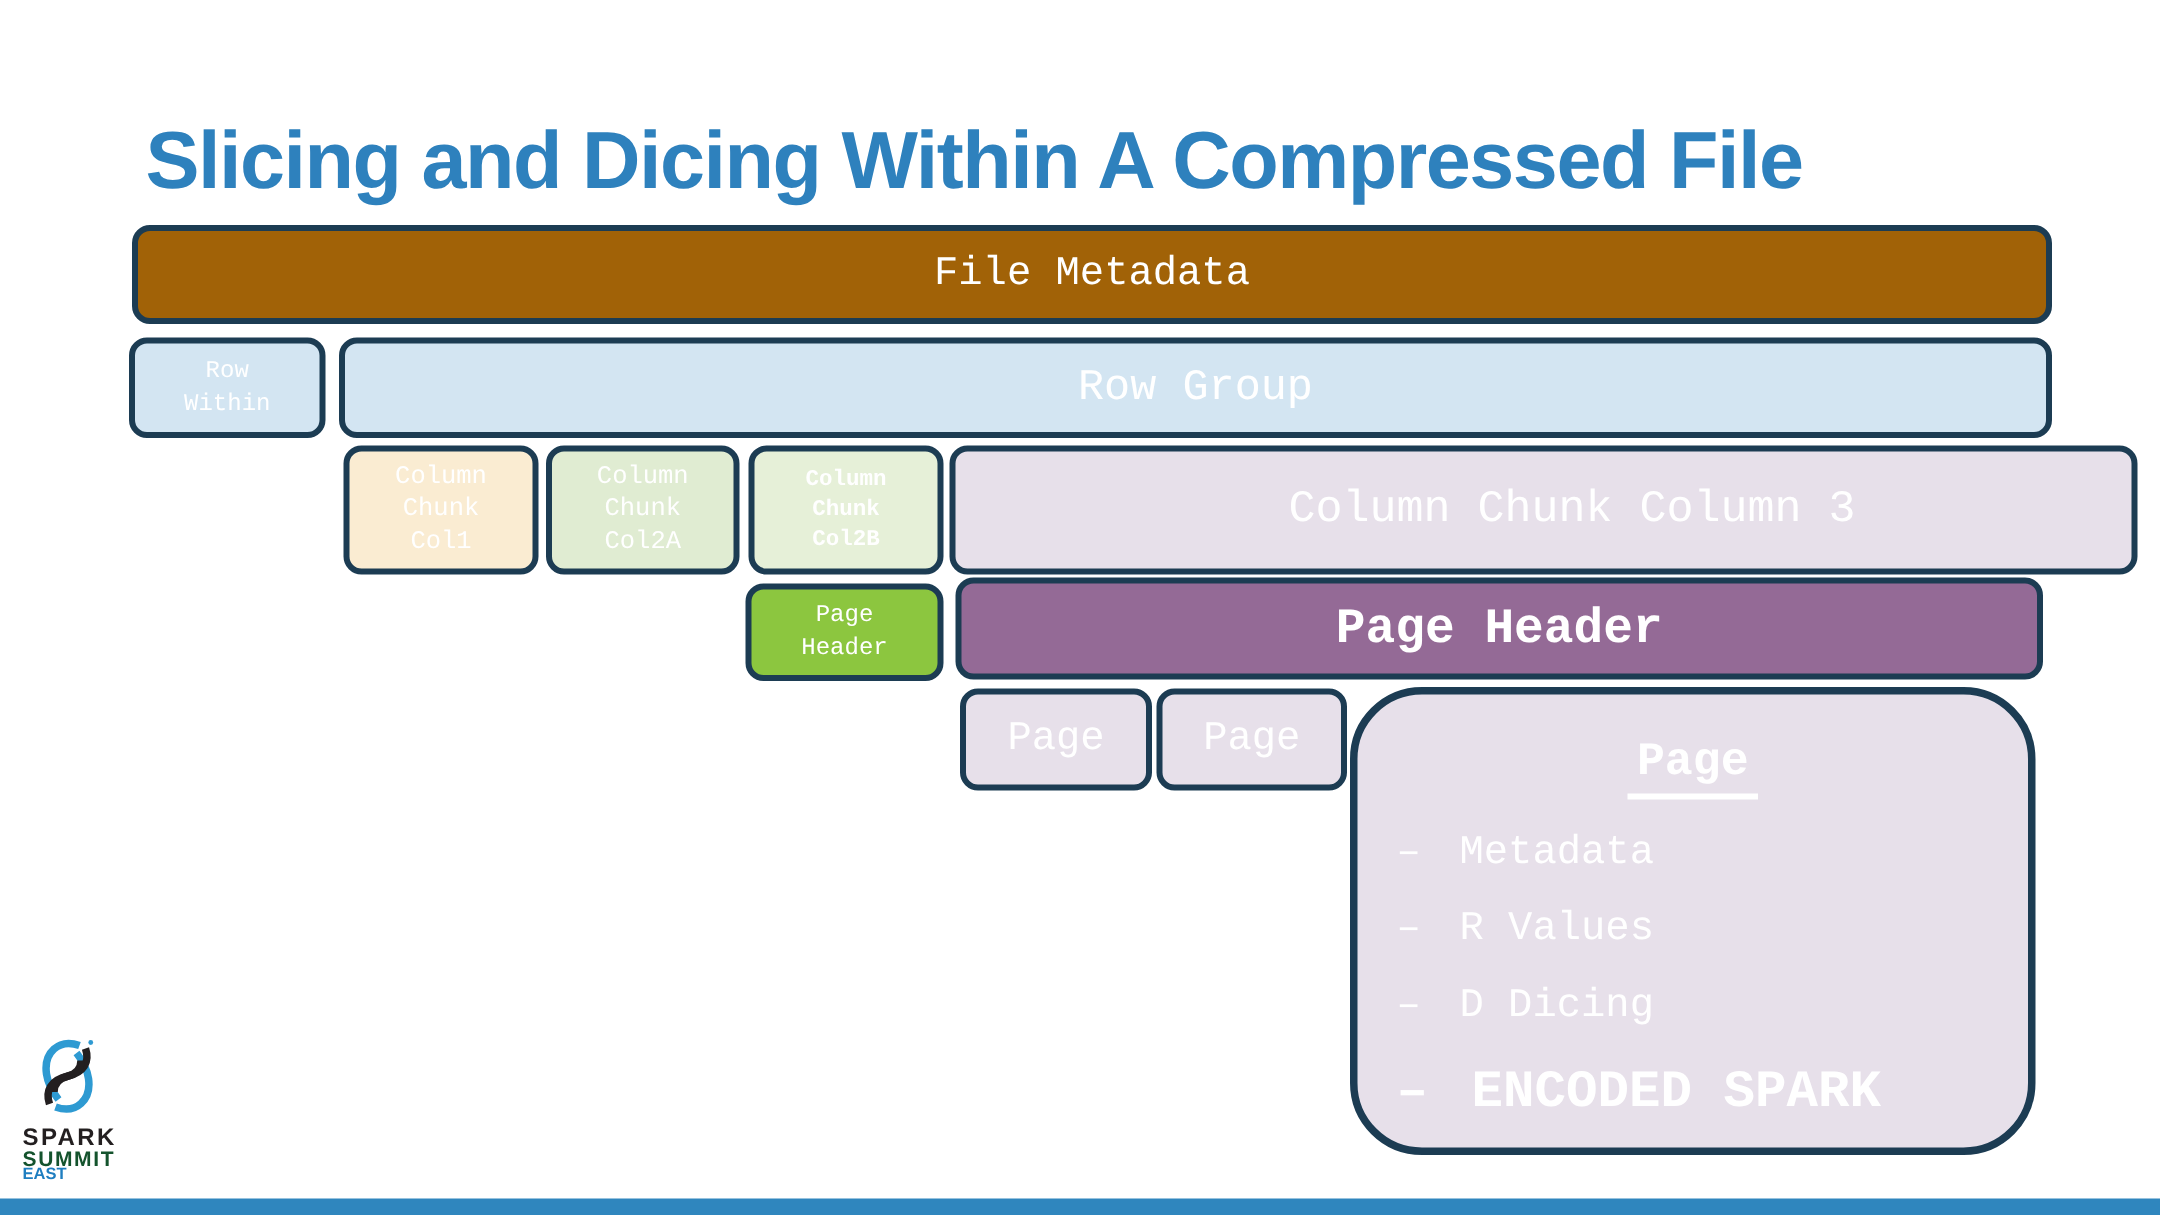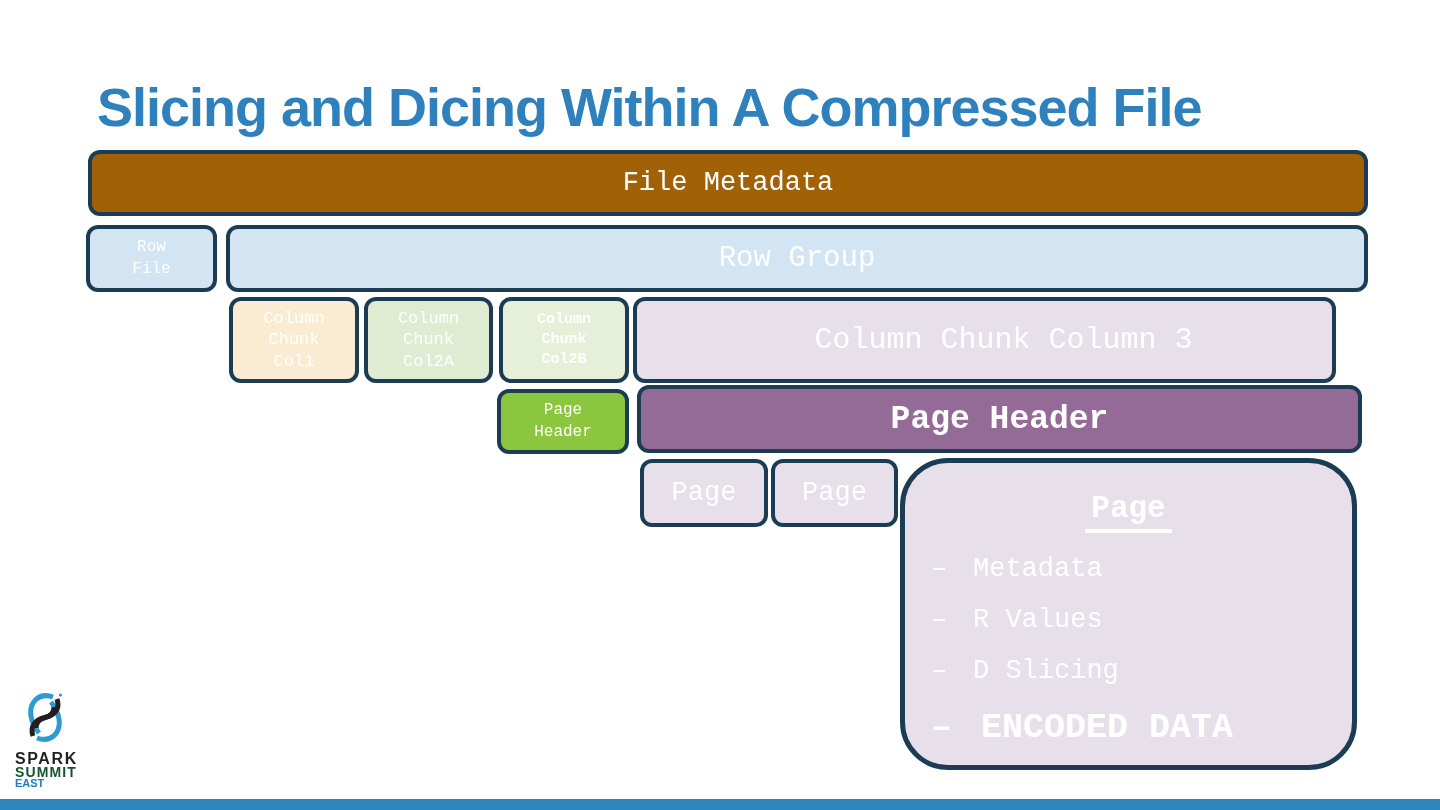--- a/index.html
+++ b/index.html
@@ -43,21 +43,21 @@
   .lavender  { background: #e7e0ea; }
   .green     { background: #8cc63f; }
   .purple    { background: #946a96; }
 
   .b-file-metadata   { left: 88px;  top: 150px; width: 1280px; height: 66px; font-size: 27px; }
   .b-rowgroup-s      { left: 86px;  top: 225px; width: 131px;  height: 67px; font-size: 16px; line-height: 1.35; }
   .b-rowgroup-w      { left: 226px; top: 225px; width: 1142px; height: 67px; font-size: 29px; }
   .b-col1            { left: 229px; top: 297px; width: 130px;  height: 86px; font-size: 17px; line-height: 1.25; }
   .b-col2a           { left: 364px; top: 297px; width: 129px;  height: 86px; font-size: 17px; line-height: 1.25; }
   .b-col2b           { left: 499px; top: 297px; width: 130px;  height: 86px; font-size: 15px; line-height: 1.35; font-weight: 700; }
-  .b-col3            { left: 633px; top: 297px; width: 703px;  height: 86px; font-size: 30px; padding-left: 38px; }
+  .b-col3            { left: 633px; top: 297px; width: 792px;  height: 86px; font-size: 30px; padding-left: 38px; }
   .b-pageheader-s    { left: 497px; top: 389px; width: 132px;  height: 65px; font-size: 16px; line-height: 1.35; }
   .b-pageheader-w    { left: 637px; top: 385px; width: 725px;  height: 68px; font-size: 33px; font-weight: 700; }
   .b-page1           { left: 640px; top: 459px; width: 128px;  height: 68px; font-size: 27px; }
   .b-page2           { left: 771px; top: 459px; width: 127px;  height: 68px; font-size: 27px; }
 
   .b-page-detail {
     left: 900px; top: 458px; width: 457px; height: 312px;
     border-radius: 48px;
     border-width: 5px;
     flex-direction: column;
@@ -110,21 +110,21 @@
 <div class="slide">
 
   <h1 class="title">Slicing and Dicing Within A Compressed File</h1>
 
   <div class="box pink b-file-metadata">
     <span>File Metadata</span>
   </div>
 
   <div class="box lblue b-rowgroup-s">
     <span>Row
-File</span>
+Within</span>
   </div>
   <div class="box lblue b-rowgroup-w">
     <span>Row Group</span>
   </div>
 
   <div class="box cream b-col1">
     <span>Column
 Chunk
 Col1</span>
   </div>
@@ -164,25 +164,25 @@
     <div class="pd-item">
       <span class="pd-bullet">–</span>
       <span>Metadata</span>
     </div>
     <div class="pd-item">
       <span class="pd-bullet">–</span>
       <span>R Values</span>
     </div>
     <div class="pd-item">
       <span class="pd-bullet">–</span>
-      <span>D Slicing</span>
+      <span>D Dicing</span>
     </div>
     <div class="pd-item pd-item-emph">
       <span class="pd-bullet">–</span>
-      <span>ENCODED DATA</span>
+      <span>ENCODED SPARK</span>
     </div>
   </div>
 
   <div class="logo">
     <svg class="logo-swirl" width="36" height="52" viewBox="0 0 36 52">
       <path d="M26,5 C12,0 2,10 4,24 C5,31 8,36 12,41" stroke="#2e9ad2" stroke-width="5" fill="none" stroke-linecap="butt"></path>
       <path d="M10,46 C24,51 34,41 32,27 C31,20 28,15 24,10" stroke="#2e9ad2" stroke-width="5" fill="none" stroke-linecap="butt"></path>
       <path d="M30,7 C33,16 29,23 18,25.5 C12,27 9,31 9,36" stroke="#231f20" stroke-width="5" fill="none" stroke-linecap="butt"></path>
       <path d="M6,44 C3,35 7,28 18,25.5 C24,24 27,20 27,15" stroke="#231f20" stroke-width="5" fill="none" stroke-linecap="butt"></path>
       <circle cx="33.5" cy="3" r="1.6" fill="#2e9ad2"></circle>

